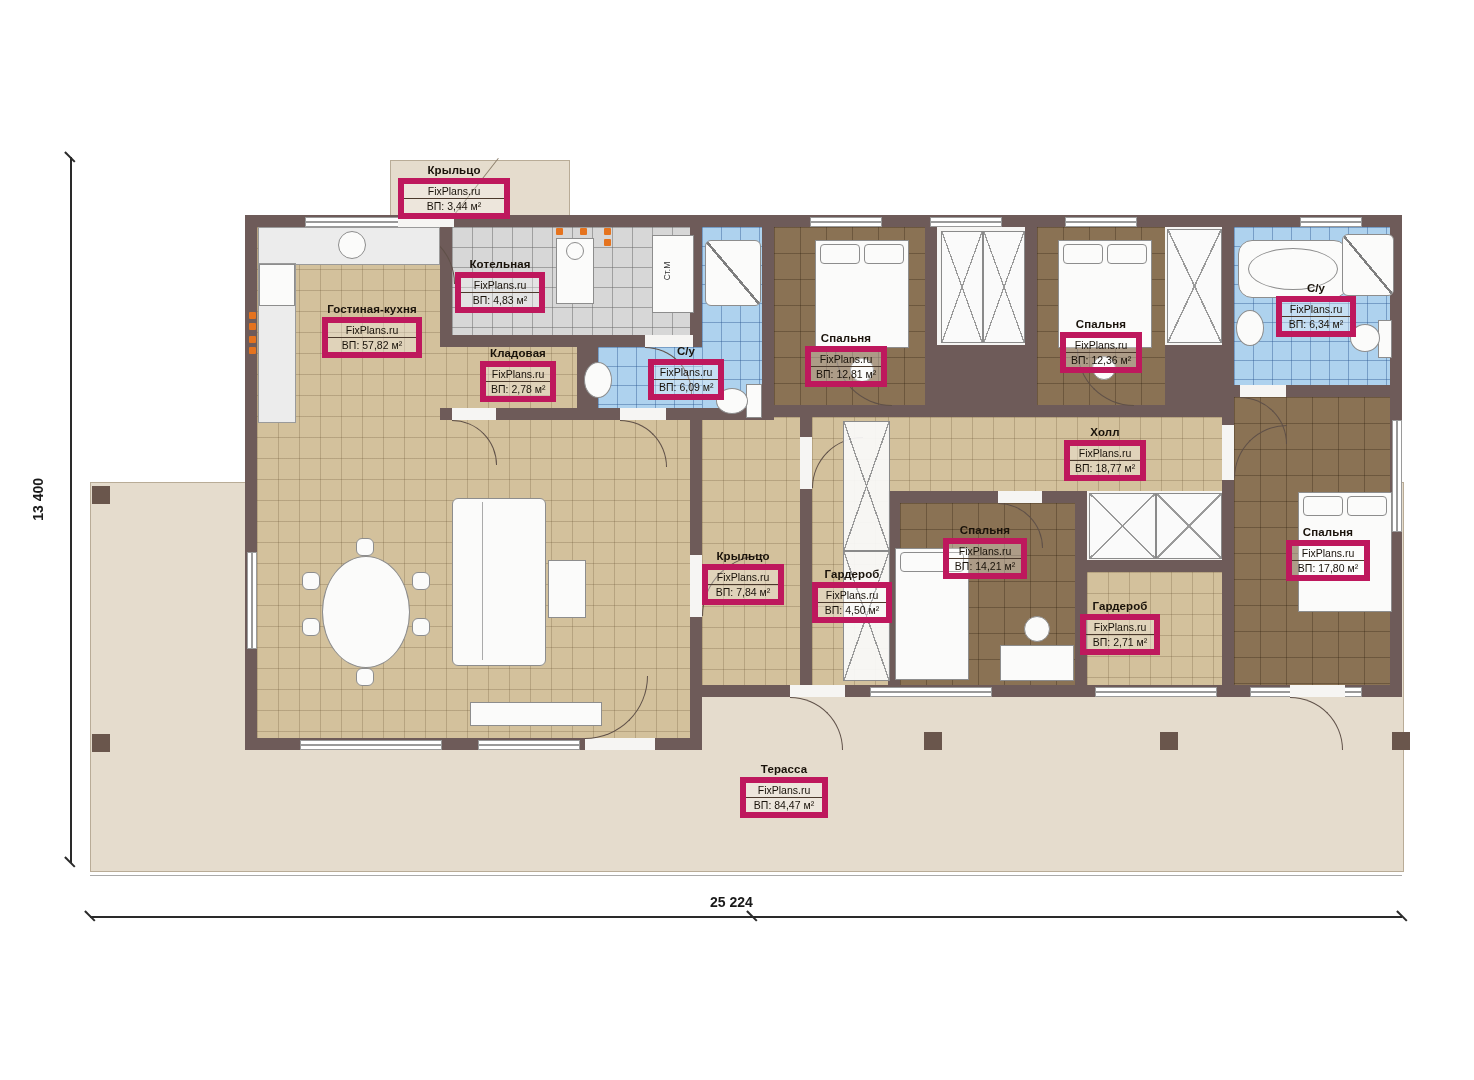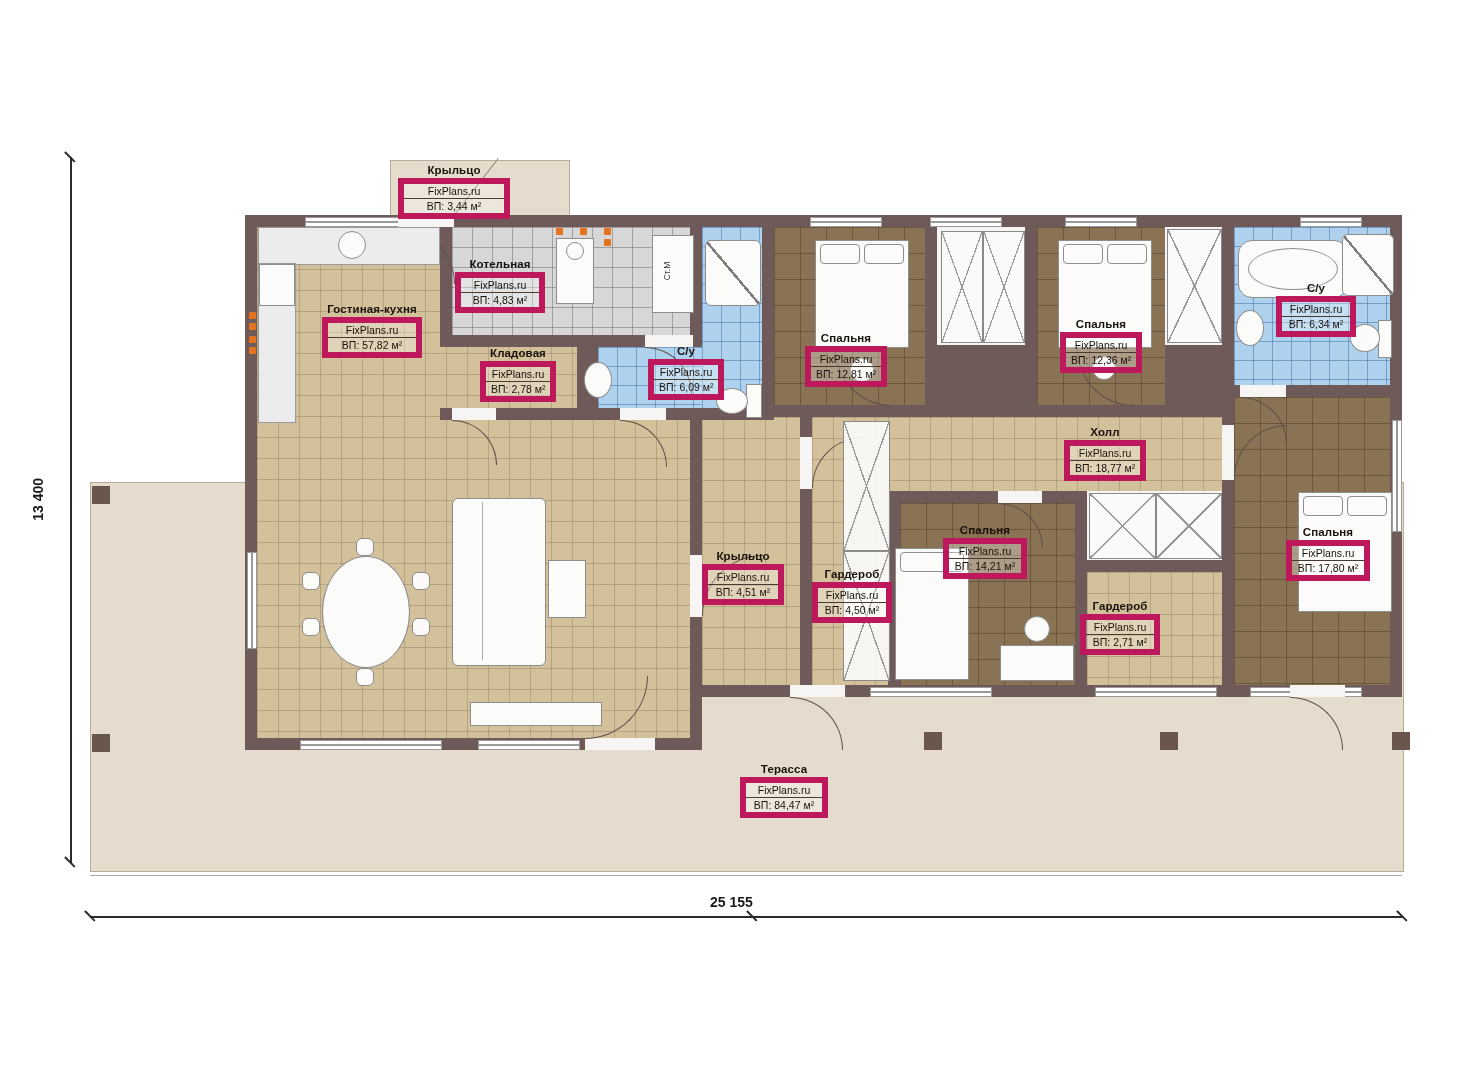--- a/index.html
+++ b/index.html
@@ -68,21 +68,21 @@
 
   <div class="abs dim-line" style="left:70px;top:157px;width:1.5px;height:706px;"></div>
   <div class="abs dim-tick" style="left:63px;top:156px;"></div>
   <div class="abs dim-tick" style="left:63px;top:861px;"></div>
   <div class="abs dim-text" style="left:30px;top:478px;writing-mode:vertical-rl;transform:rotate(180deg);">13 400</div>
 
   <div class="abs dim-line" style="left:90px;top:916px;width:1312px;height:1.5px;"></div>
   <div class="abs dim-tick" style="left:83px;top:915px;"></div>
   <div class="abs dim-tick" style="left:1395px;top:915px;"></div>
   <div class="abs dim-tick" style="left:745px;top:915px;"></div>
-  <div class="abs dim-text" style="left:710px;top:894px;">25 155</div>
+  <div class="abs dim-text" style="left:710px;top:894px;">25 224</div>
 
   <div class="abs edge-line" style="left:90px;top:866px;width:1312px;height:1px;"></div>
   <div class="abs edge-line" style="left:90px;top:875px;width:1312px;height:1px;"></div>
 
   <div class="abs terrace" style="left:90px;top:482px;width:1312px;height:388px;"></div>
   <div class="abs post" style="left:92px;top:486px;"></div>
   <div class="abs post" style="left:92px;top:734px;"></div>
   <div class="abs post" style="left:924px;top:732px;"></div>
   <div class="abs post" style="left:1160px;top:732px;"></div>
   <div class="abs post" style="left:1392px;top:732px;"></div>
@@ -320,21 +320,21 @@
     <div class="rbox">
       <div class="brand">FixPlans.ru</div>
       <div class="area">ВП: 18,77 м²</div>
     </div>
   </div>
 
   <div class="rlabel" style="left:702px;top:550px;width:82px;">
     <div class="rname">Крыльцо</div>
     <div class="rbox">
       <div class="brand">FixPlans.ru</div>
-      <div class="area">ВП: 4,51 м²</div>
+      <div class="area">ВП: 7,84 м²</div>
     </div>
   </div>
 
   <div class="rlabel" style="left:812px;top:568px;width:80px;">
     <div class="rname">Гардероб</div>
     <div class="rbox">
       <div class="brand">FixPlans.ru</div>
       <div class="area">ВП: 4,50 м²</div>
     </div>
   </div>

